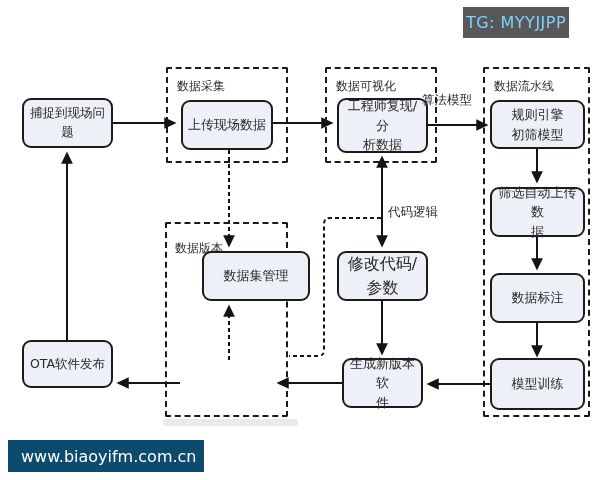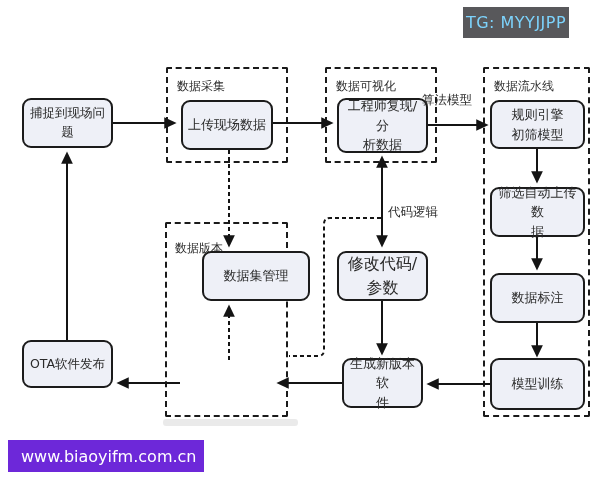--- a/index.html
+++ b/index.html
@@ -25,21 +25,21 @@
     position:absolute;font-size:12.5px;color:#2d2d2d;white-space:nowrap;z-index:4;
   }
   svg.wires{position:absolute;left:0;top:0;z-index:2;pointer-events:none;}
   .badge{
     position:absolute;left:463px;top:7px;width:106px;height:31px;
     background:#58585b;color:#7dd3fc;font-size:16px;
     display:flex;align-items:center;justify-content:center;z-index:5;letter-spacing:0.5px;
   }
   .footerbar{
     position:absolute;left:8px;top:440px;width:196px;height:32px;
-    background:#6d28d9;color:#ffffff;font-size:16px;
+    background:#0c4a6e;color:#ffffff;font-size:16px;
     display:flex;align-items:center;padding-left:13px;box-sizing:border-box;z-index:5;
     white-space:nowrap;
   }
   .smudge{
     position:absolute;left:163px;top:419px;width:135px;height:7px;
     background:#d9d9d9;opacity:0.55;border-radius:3px;z-index:0;
   }
 </style>
 </head>
 <body>

